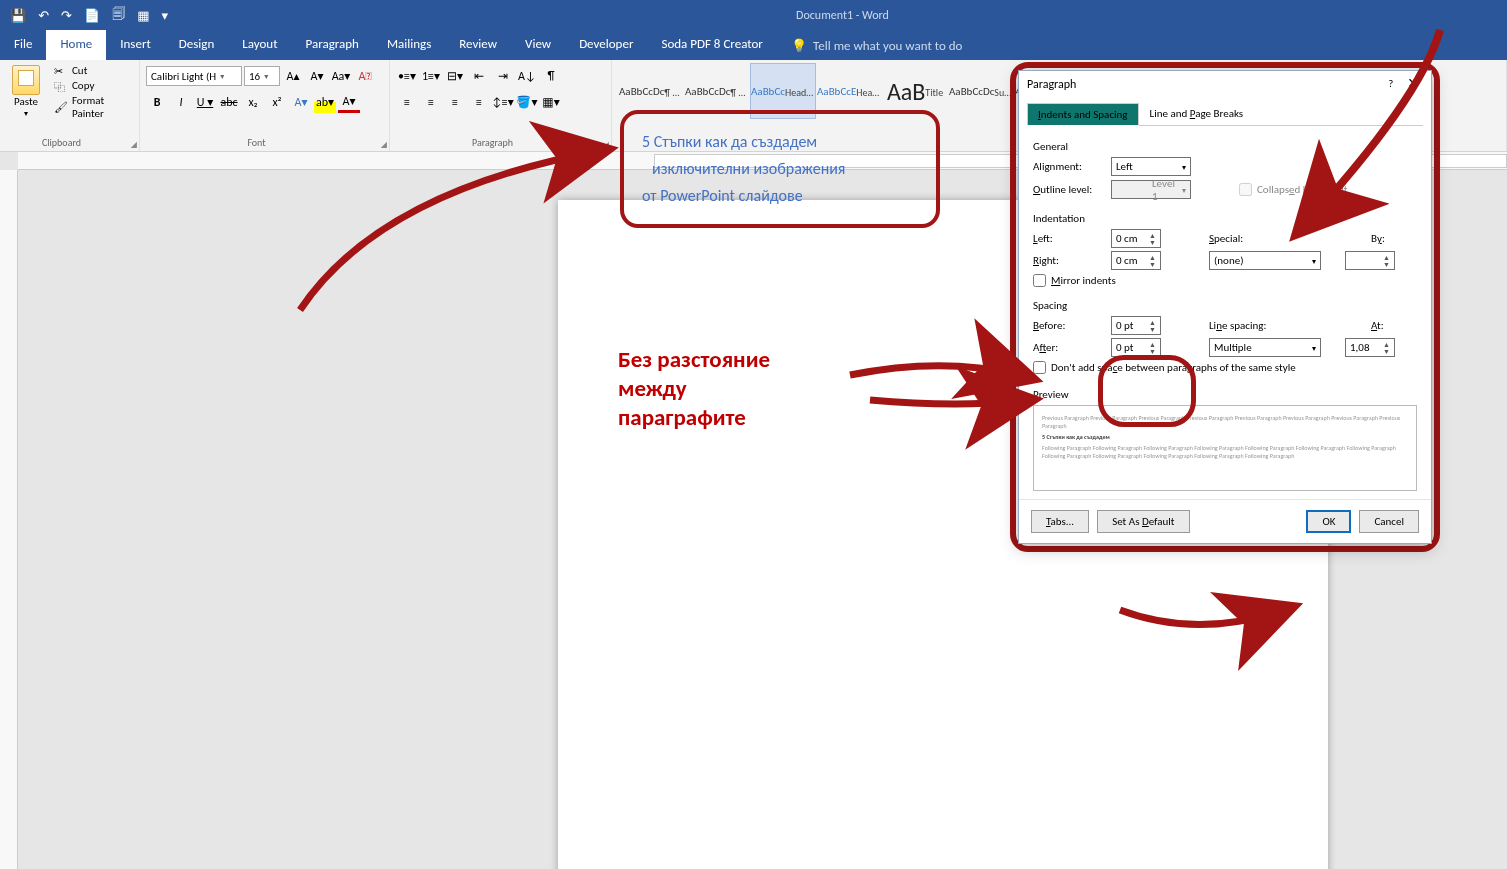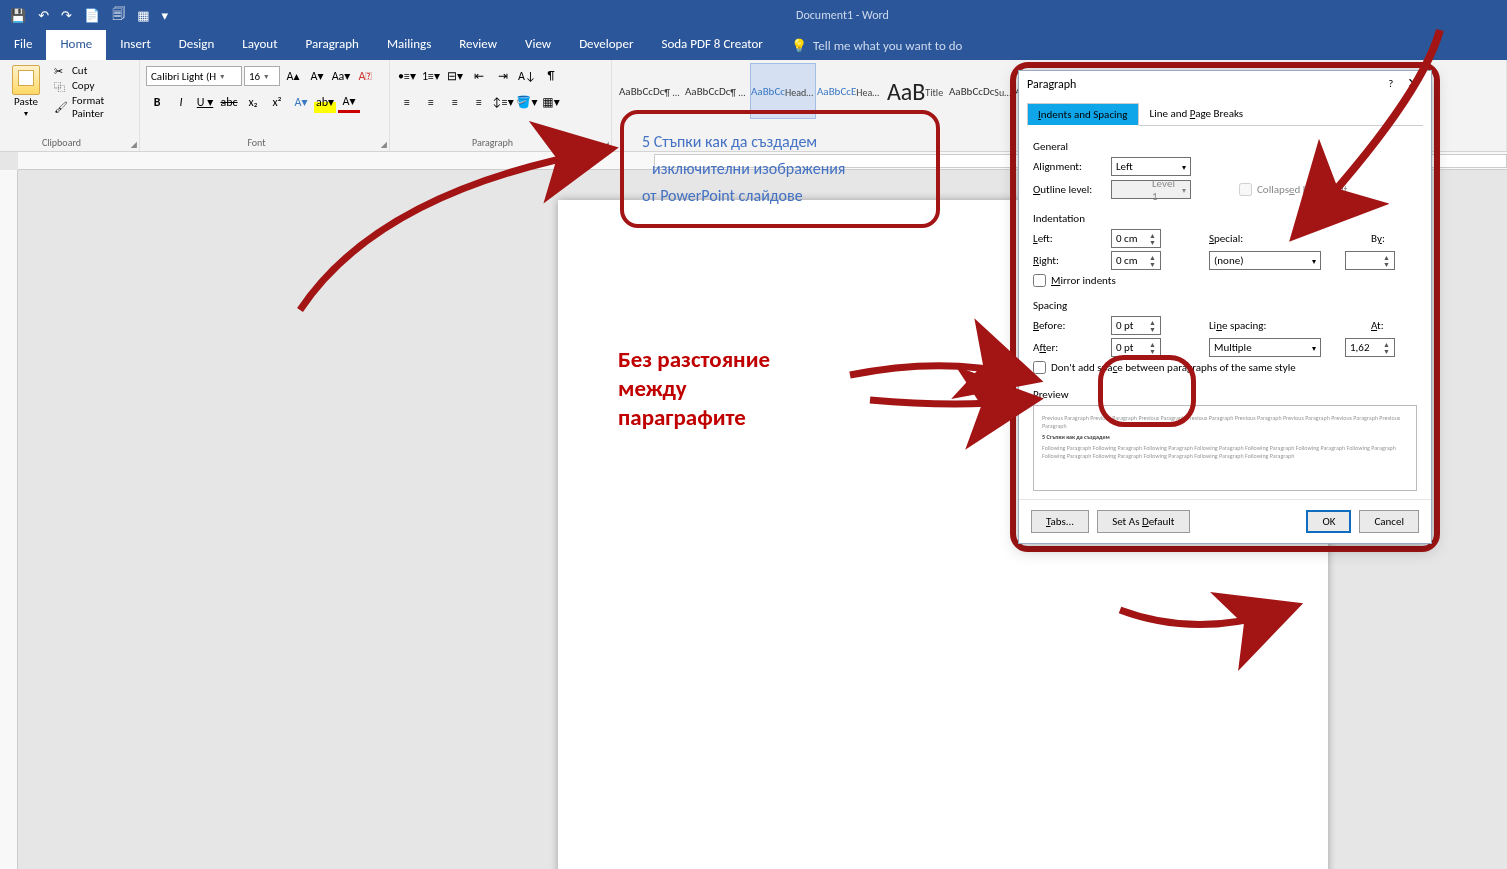--- a/index.html
+++ b/index.html
@@ -73,21 +73,21 @@
 
 
 .pdialog-wrap { position: absolute; left: 1010px; top: 62px; width: 430px; border: 6px solid #a31414; border-radius: 18px; padding: 2px; }
 .pdialog { background: #fff; border: 1px solid #98a8c0; box-shadow: 0 4px 16px rgba(0,0,0,.3); font-size: 11px; color: #000; }
 .pd-title { display: flex; align-items: center; padding: 4px 8px; }
 .pd-title span:first-child { flex: 1; font-size: 12px; }
 .pd-title .hq { margin-right: 10px; cursor: pointer; }
 .pd-title .x { font-size: 14px; cursor: pointer; padding: 0 4px; }
 .pd-tabs { display: flex; border-bottom: 1px solid #ccc; margin: 6px 8px 0 8px; }
 .pd-tab { padding: 4px 10px; border: 1px solid transparent; cursor: pointer; font-size: 11px; }
-.pd-tab.active { border: 1px solid #ccc; border-bottom: 1px solid #fff; background: #0ea5e9; position: relative; top: 1px; }
+.pd-tab.active { border: 1px solid #ccc; border-bottom: 1px solid #fff; background: #0f766e; position: relative; top: 1px; }
 .pd-body { padding: 8px 14px; }
 .pd-section-label { font-size: 11px; margin: 6px 0 4px 0; }
 .pd-row { display: flex; align-items: center; margin: 3px 0; gap: 6px; }
 .pd-label { width: 72px; }
 .pd-select, .pd-spin { border: 1px solid #717171; background: #fff; height: 19px; font-size: 11px; display: flex; align-items: center; padding: 0 4px; }
 .pd-select { width: 80px; justify-content: space-between; }
 .pd-select.wide { width: 112px; }
 .pd-select .arrow { font-size: 8px; }
 .pd-spin { width: 50px; justify-content: space-between; }
 .pd-spin .spinners { font-size: 7px; color: #555; line-height: 7px; display: flex; flex-direction: column; }
@@ -407,21 +407,21 @@
               <span>▼</span>
             </span>
           </div>
         <div class="pd-col-gap"></div>
         <div class="pd-select wide">
             <span>Multiple</span>
             <span class="arrow">▾</span>
           </div>
         <div style="width:12px;"></div>
         <div class="pd-spin">
-            <span>1,62</span>
+            <span>1,08</span>
             <span class="spinners">
               <span>▲</span>
               <span>▼</span>
             </span>
           </div>
       </div>
       <label class="pd-chk">
           <input type="checkbox" style="">
           <span>Don't add spa<u class="acc">c</u>e between paragraphs of the same style</span>
         </label>

